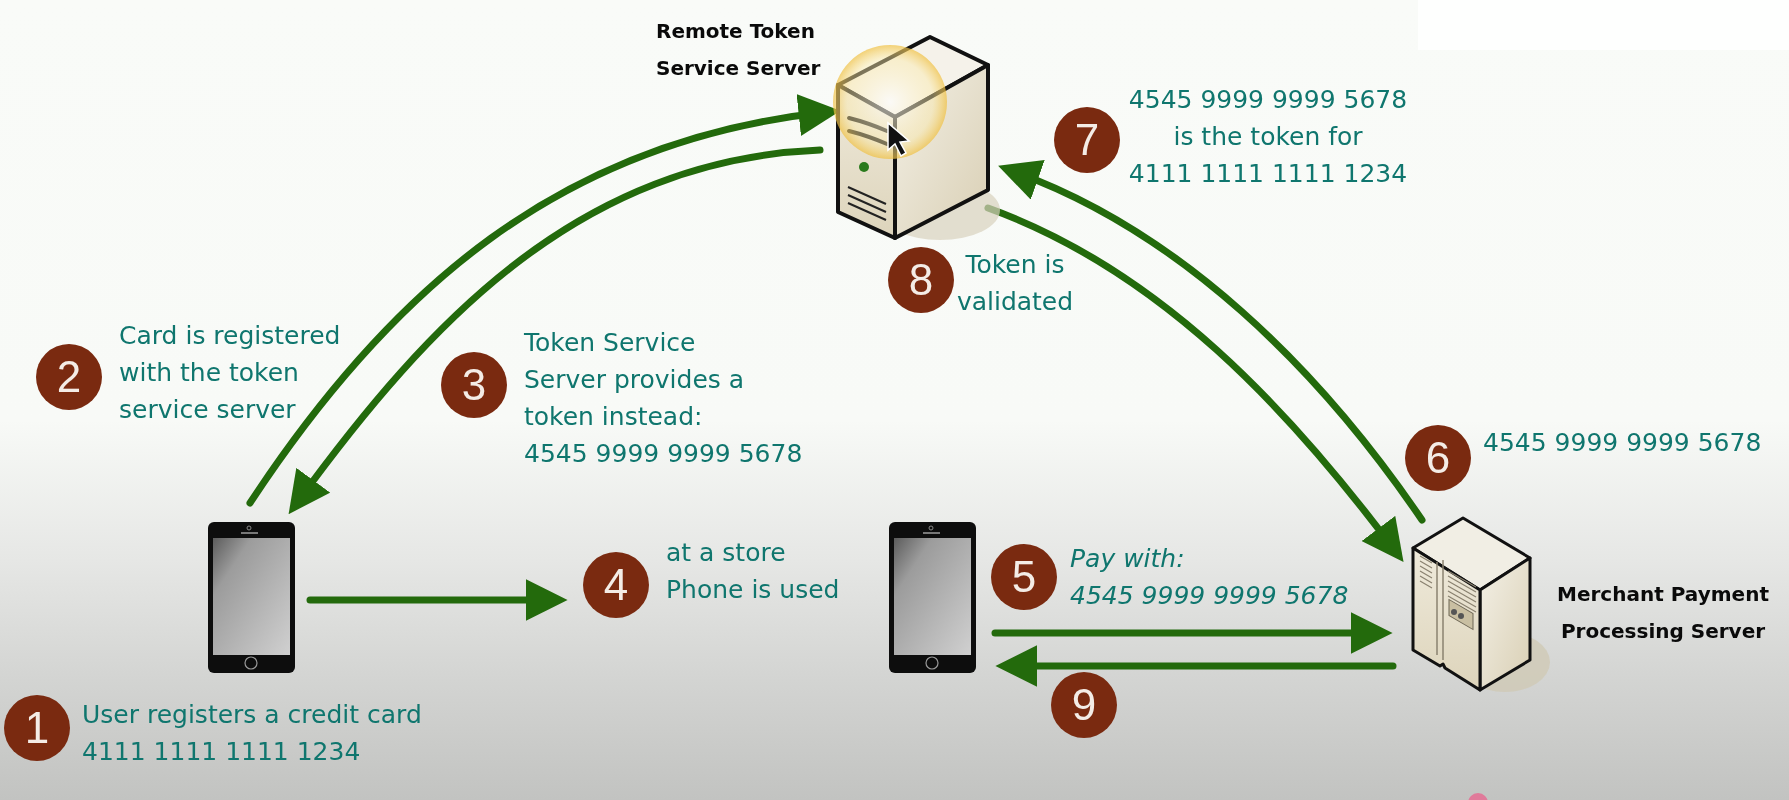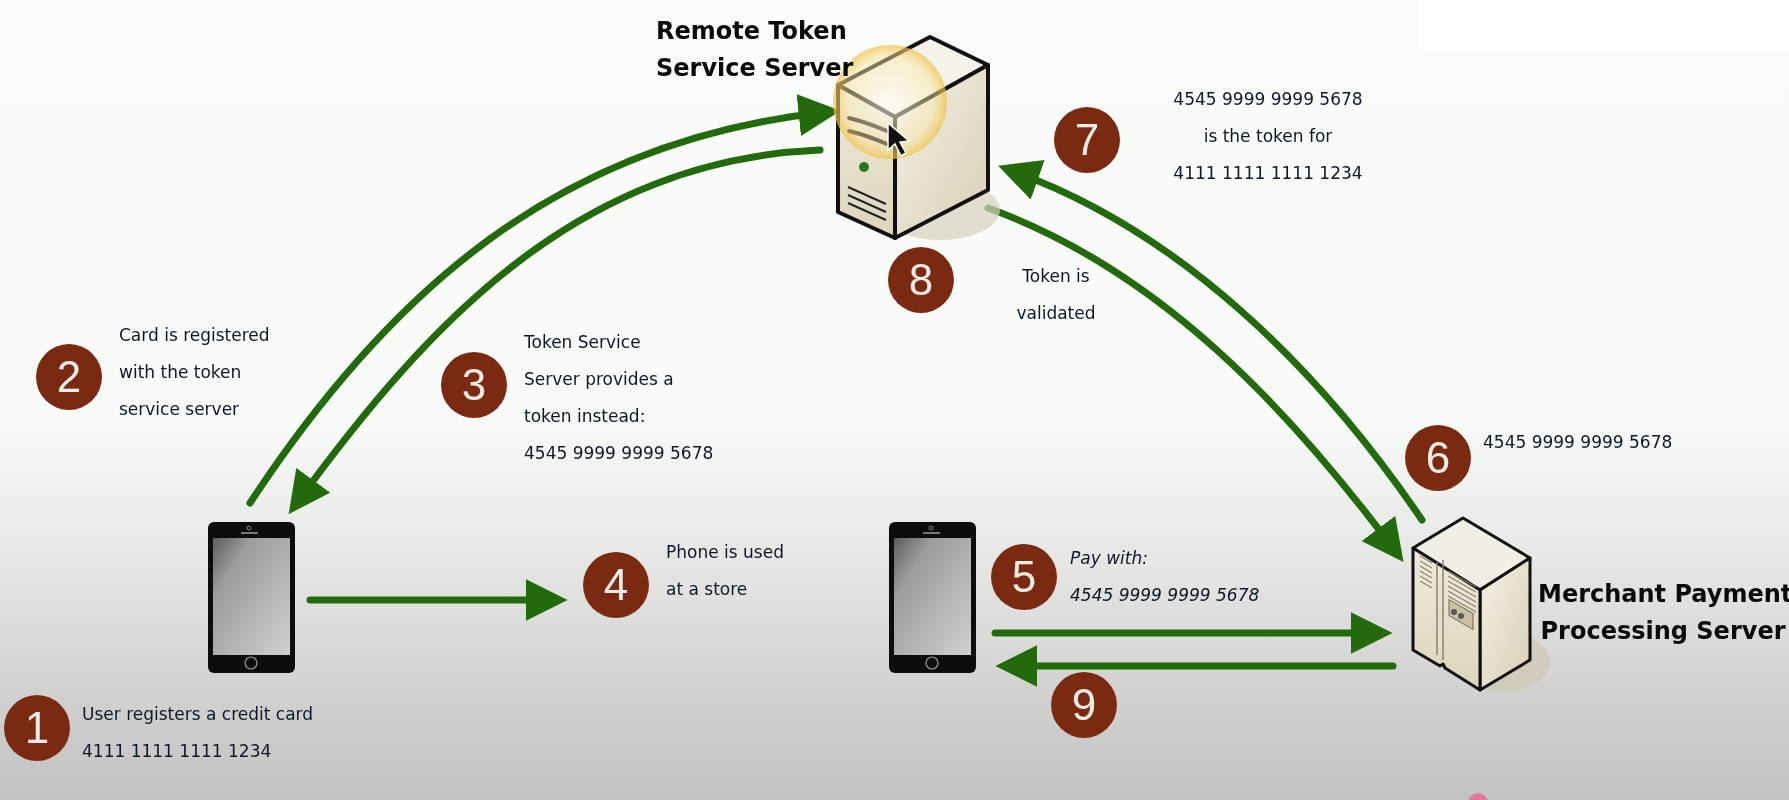--- a/index.html
+++ b/index.html
@@ -9,24 +9,24 @@
     background: linear-gradient(to bottom, #f9fbf8 0px, #f8faf7 420px, #e6e7e5 560px, #d3d4d2 680px, #c2c3c1 800px);
   }
   #stage { position: absolute; left: 0; top: 0; width: 1789px; height: 800px; }
   svg#diagram { position: absolute; left: 0; top: 0; }
   .overlay-box { position: absolute; left: 1418px; top: 0; width: 371px; height: 50px; background: #ffffff; opacity: 0.85; }
   .badge {
     position: absolute; width: 66px; height: 66px; border-radius: 50%;
     background: #7a2a10; color: #f4ece6; font-size: 44px; line-height: 66px;
     text-align: center; font-family: "Liberation Sans", sans-serif;
   }
-  .txt { position: absolute; color: #0f172a; font-size: 17px; line-height: 37px; white-space: nowrap; font-family: "DejaVu Sans", sans-serif; }
+  .txt { position: absolute; color: #0f766e; font-size: 25px; line-height: 37px; white-space: nowrap; font-family: "DejaVu Sans", sans-serif; }
   .txt div { white-space: nowrap; }
   .center { text-align: center; }
-  .title { position: absolute; color: #0a0a0a; font-weight: bold; font-size: 24px; line-height: 37px; white-space: nowrap; font-family: "DejaVu Sans", sans-serif; }
+  .title { position: absolute; color: #0a0a0a; font-weight: bold; font-size: 20px; line-height: 37px; white-space: nowrap; font-family: "DejaVu Sans", sans-serif; }
   .pink { position: absolute; left: 1468px; top: 793px; width: 20px; height: 20px; border-radius: 50%; background: #e07a9a; }
 </style>
 </head>
 <body>
 
 <div id="stage">
   <div class="overlay-box"></div>
 
   <svg id="diagram" width="1789" height="800" viewBox="0 0 1789 800">
     <defs>
@@ -129,22 +129,22 @@
   <div class="badge" style="left: 441px; top: 352px; background: rgb(122, 42, 16);">3</div>
   <div class="txt" style="left:524px; top:324px;">
     <div>Token Service</div>
     <div>Server provides a</div>
     <div>token instead:</div>
     <div>4545 9999 9999 5678</div>
   </div>
 
   <div class="badge" style="left: 583px; top: 552px; background: rgb(122, 42, 16);">4</div>
   <div class="txt" style="left:666px; top:534px;">
+    <div>at a store</div>
     <div>Phone is used</div>
-    <div>at a store</div>
   </div>
 
   <div class="badge" style="left: 991px; top: 544px; background: rgb(122, 42, 16);">5</div>
   <div class="txt" style="left:1070px; top:540px;font-style:italic;">
     <div>Pay with:</div>
     <div>4545 9999 9999 5678</div>
   </div>
 
   <div class="badge" style="left: 1405px; top: 425px; background: rgb(122, 42, 16);">6</div>
   <div class="txt" style="left:1483px; top:424px;">
@@ -152,21 +152,21 @@
   </div>
 
   <div class="badge" style="left: 1054px; top: 107px; background: rgb(122, 42, 16);">7</div>
   <div class="txt center" style="left:1118px; top:81px; width:300px;">
     <div>4545 9999 9999 5678</div>
     <div>is the token for</div>
     <div>4111 1111 1111 1234</div>
   </div>
 
   <div class="badge" style="left: 888px; top: 247px; background: rgb(122, 42, 16);">8</div>
-  <div class="txt center" style="left:950px; top:258px; width:130px;margin-left:41px;">
+  <div class="txt center" style="left:950px; top:246px; width:130px;">
     <div>Token is</div>
     <div>validated</div>
   </div>
 
   <div class="badge" style="left: 1051px; top: 672px; background: rgb(122, 42, 16);">9</div>
 
   <div class="pink"></div>
 </div>
 
 </body></html>

